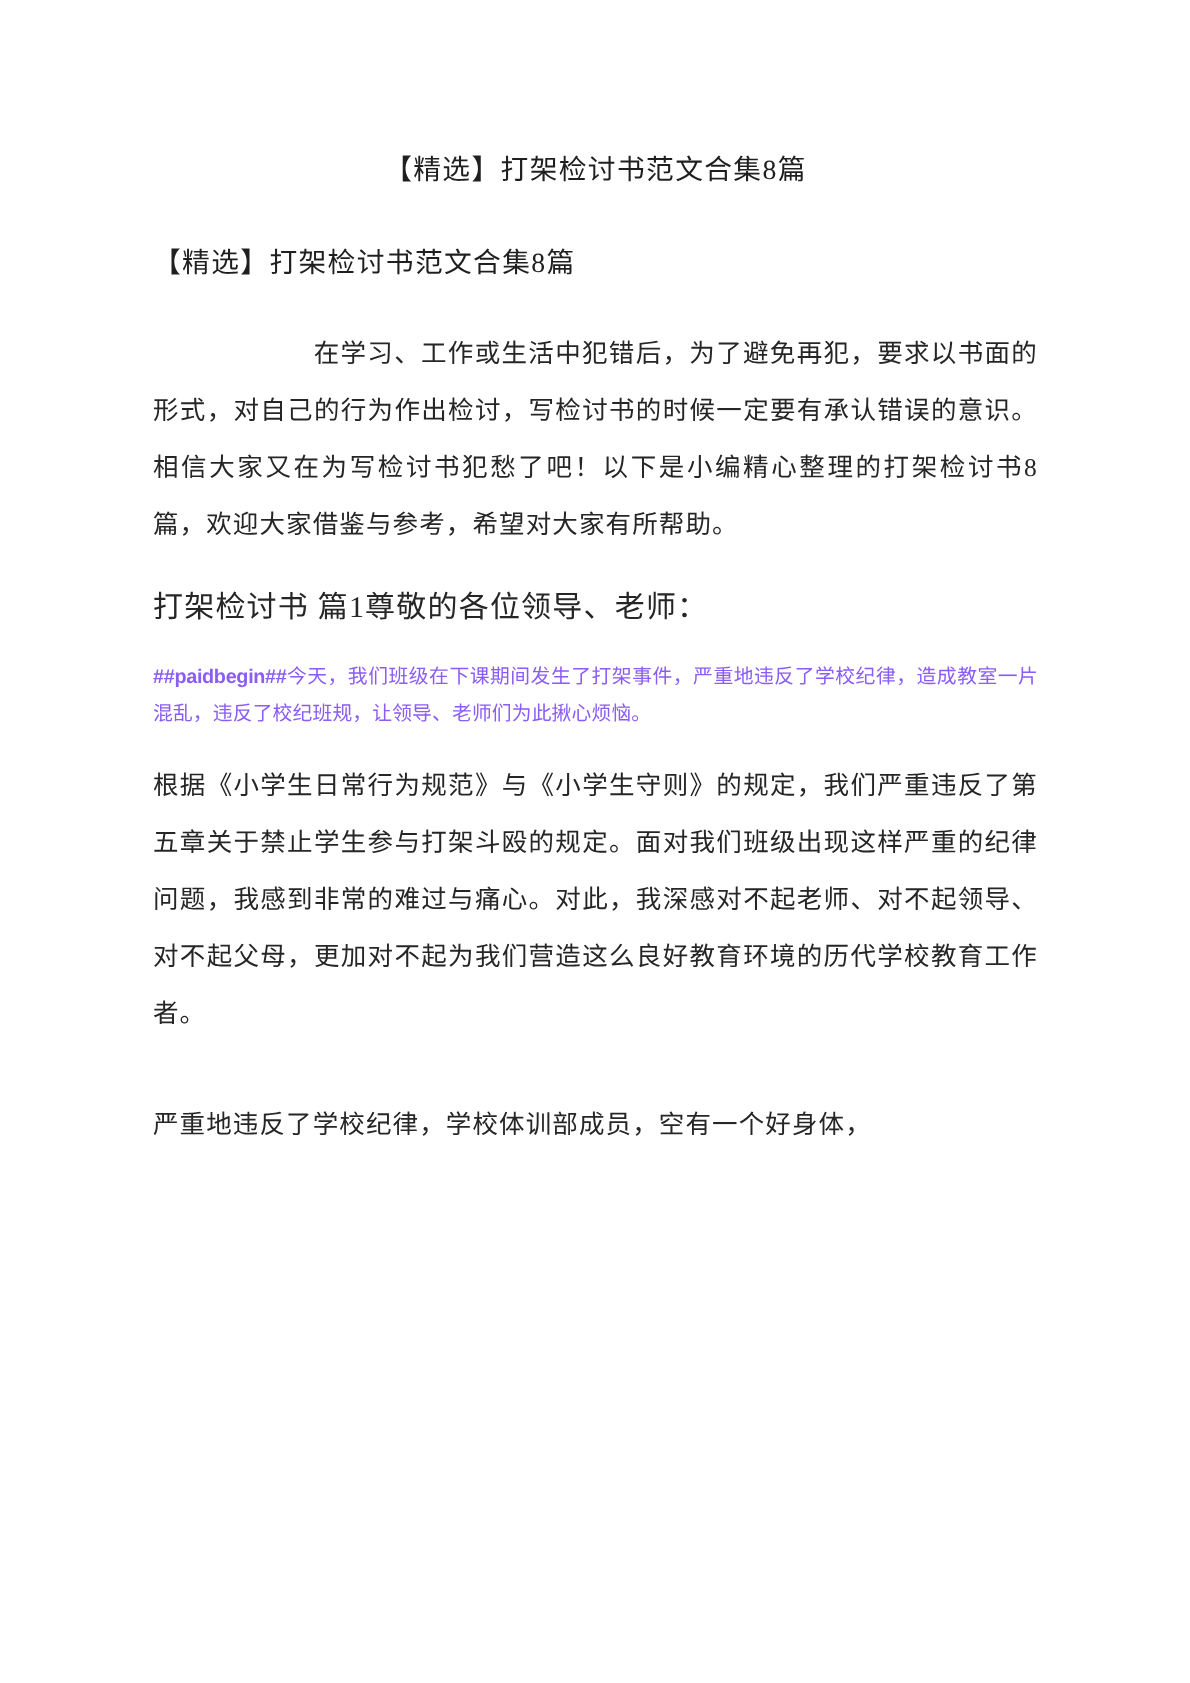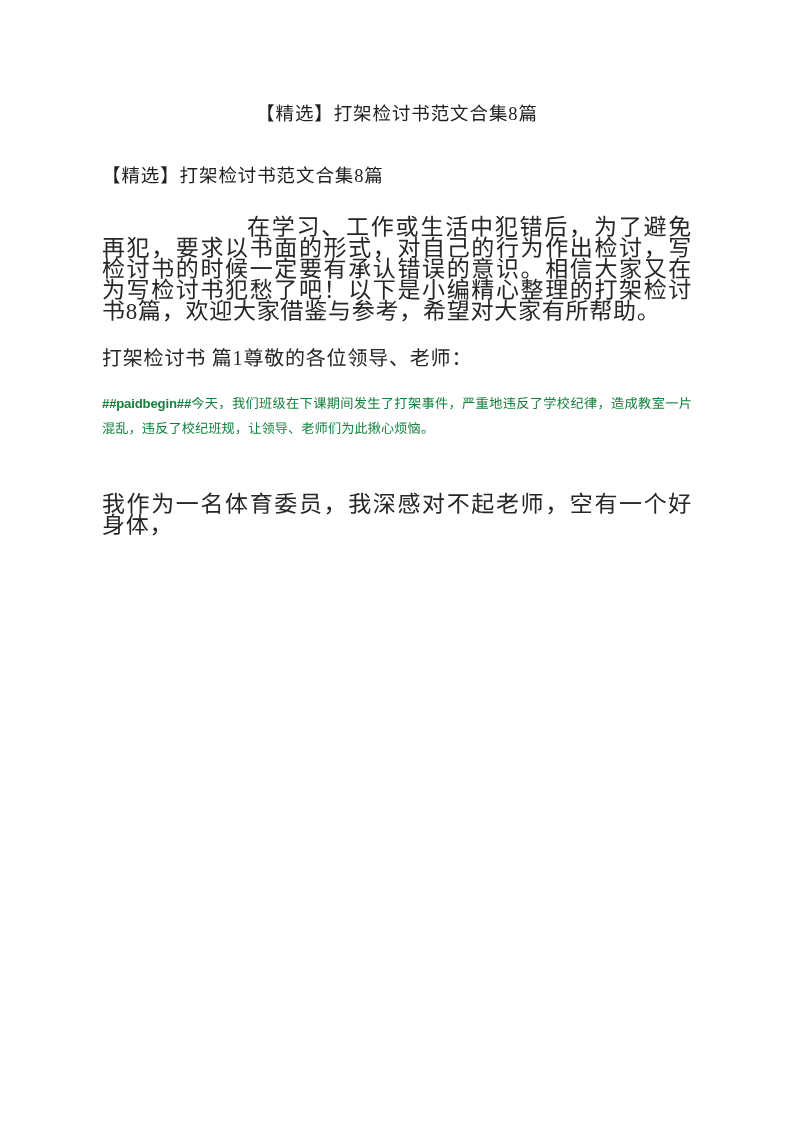--- a/index.html
+++ b/index.html
@@ -54,22 +54,22 @@
     font-size: 18.5px;
     line-height: 37px;
     letter-spacing: 0.9px;
     color: #1f1f1f;
     font-family: "Liberation Serif", "DejaVu Serif", serif;
   }
 
   .para {
     margin: 0;
     padding: 0;
-    font-size: 23px;
-    line-height: 21px;
+    font-size: 17px;
+    line-height: 38px;
     letter-spacing: 0.75px;
     text-align: justify;
     text-justify: inter-ideograph;
     color: #262626;
     font-family: "Liberation Serif", "DejaVu Serif", serif;
   }
 
   .para.indent-6 {
     text-indent: 6.3em;
   }
@@ -86,21 +86,21 @@
 
   
   .para-small {
     margin: 0;
     padding: 0;
     font-size: 13.2px;
     line-height: 24.5px;
     letter-spacing: 0.1px;
     text-align: justify;
     text-justify: inter-ideograph;
-    color: #15803d;
+    color: #8b5cf6;
     font-family: "Liberation Sans", "DejaVu Sans", sans-serif;
   }
 
   .paid-marker {
     font-weight: bold;
     font-family: "Liberation Sans", "DejaVu Sans", sans-serif;
     letter-spacing: -0.2px;
   }
 
   
@@ -144,25 +144,26 @@
     <div class="sp-b"></div>
 
     <p class="heading-line">打架检讨书  篇1尊敬的各位领导、老师：</p>
 
     <div class="sp-c"></div>
 
     <p class="para-small"><span class="paid-marker">##paidbegin##</span><span>今天，我们班级在下课期间发生了打架事件，严重地违反了学校纪律，造成教室一片混乱，违反了校纪班规，让领导、老师们为此揪心烦恼。</span></p>
 
     <div class="sp-d"></div>
 
+    <p class="para">根据《小学生日常行为规范》与《小学生守则》的规定，我们严重违反了第五章关于禁止学生参与打架斗殴的规定。面对我们班级出现这样严重的纪律问题，我感到非常的难过与痛心。对此，我深感对不起老师、对不起领导、对不起父母，更加对不起为我们营造这么良好教育环境的历代学校教育工作者。</p>
 
     <div class="sp-e"></div>
 
 
     <div class="sp-f"></div>
 
-    <p class="para">我作为一名体育委员，我深感对不起老师，空有一个好身体，</p>
+    <p class="para">严重地违反了学校纪律，学校体训部成员，空有一个好身体，</p>
 
   </div>
 
   <div class="clip-bottom"></div>
 
 </div>
 
 </body></html>

